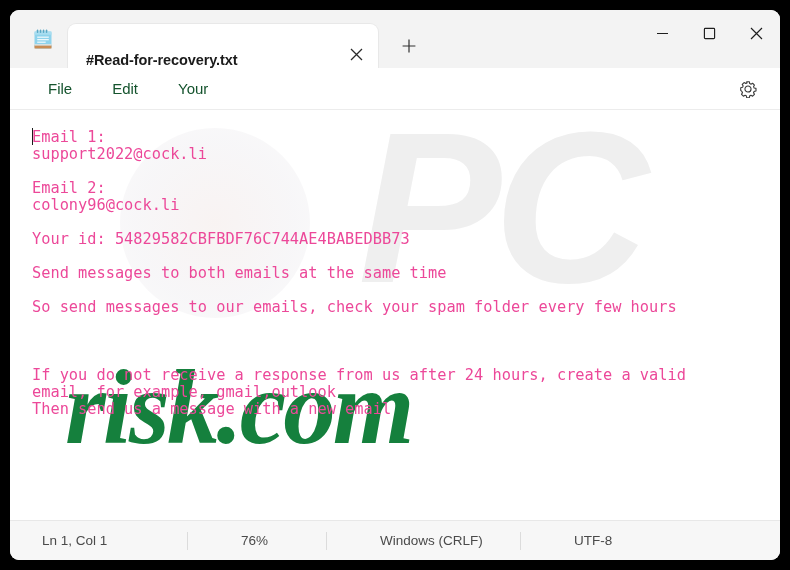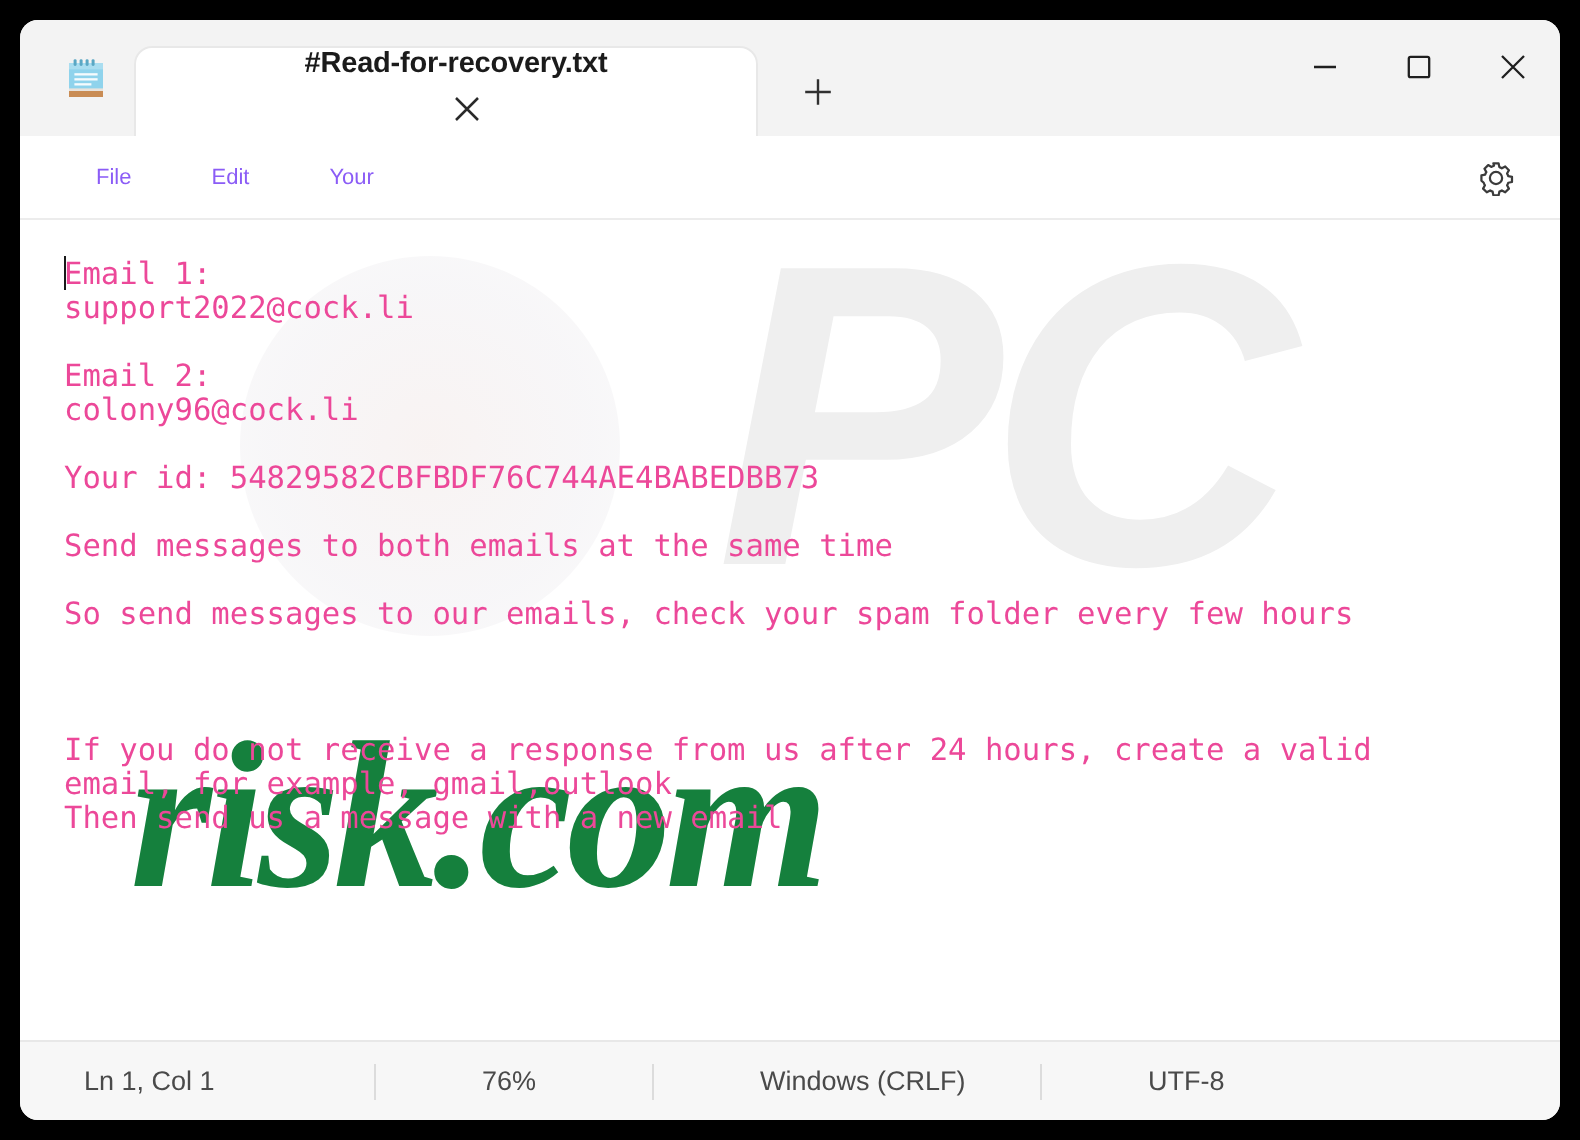--- a/index.html
+++ b/index.html
@@ -53,29 +53,28 @@
   .tabstrip {
     display: flex;
     align-items: flex-end;
     padding-left: 58px;
     height: 58px;
   }
 
   .tab {
     position: relative;
     display: flex;
-    align-items: center;
+    align-items: flex-end;
     height: 44px;
     margin-bottom: 0;
     padding: 0 8px 0 18px;
     min-width: 310px;
     background: #ffffff;
     border-radius: 8px 8px 0 0;
     box-shadow: 0 0 0 1px rgba(0,0,0,0.045);
-    flex-direction: column;
   }
   .tab-title {
     font-size: 14.5px;
     color: #1b1b1b;
     font-weight: 600;
     letter-spacing: -0.1px;
     white-space: nowrap;
     flex: 1 1 auto;
   }
   .tab-close {
@@ -112,22 +111,22 @@
     position: relative;
     height: 42px;
     background: #ffffff;
     display: flex;
     align-items: center;
     padding-left: 26px;
     flex: 0 0 auto;
     border-bottom: 1px solid #ececec;
   }
   .menu-item {
-    font-size: 11px;
-    color: #8b5cf6;
+    font-size: 15px;
+    color: #14532d;
     padding: 5px 12px;
     border-radius: 5px;
     margin-right: 16px;
   }
   .gear-btn {
     position: absolute;
     right: 16px; top: 5px;
     width: 32px; height: 32px;
     display: flex; align-items: center; justify-content: center;
     border-radius: 5px;

